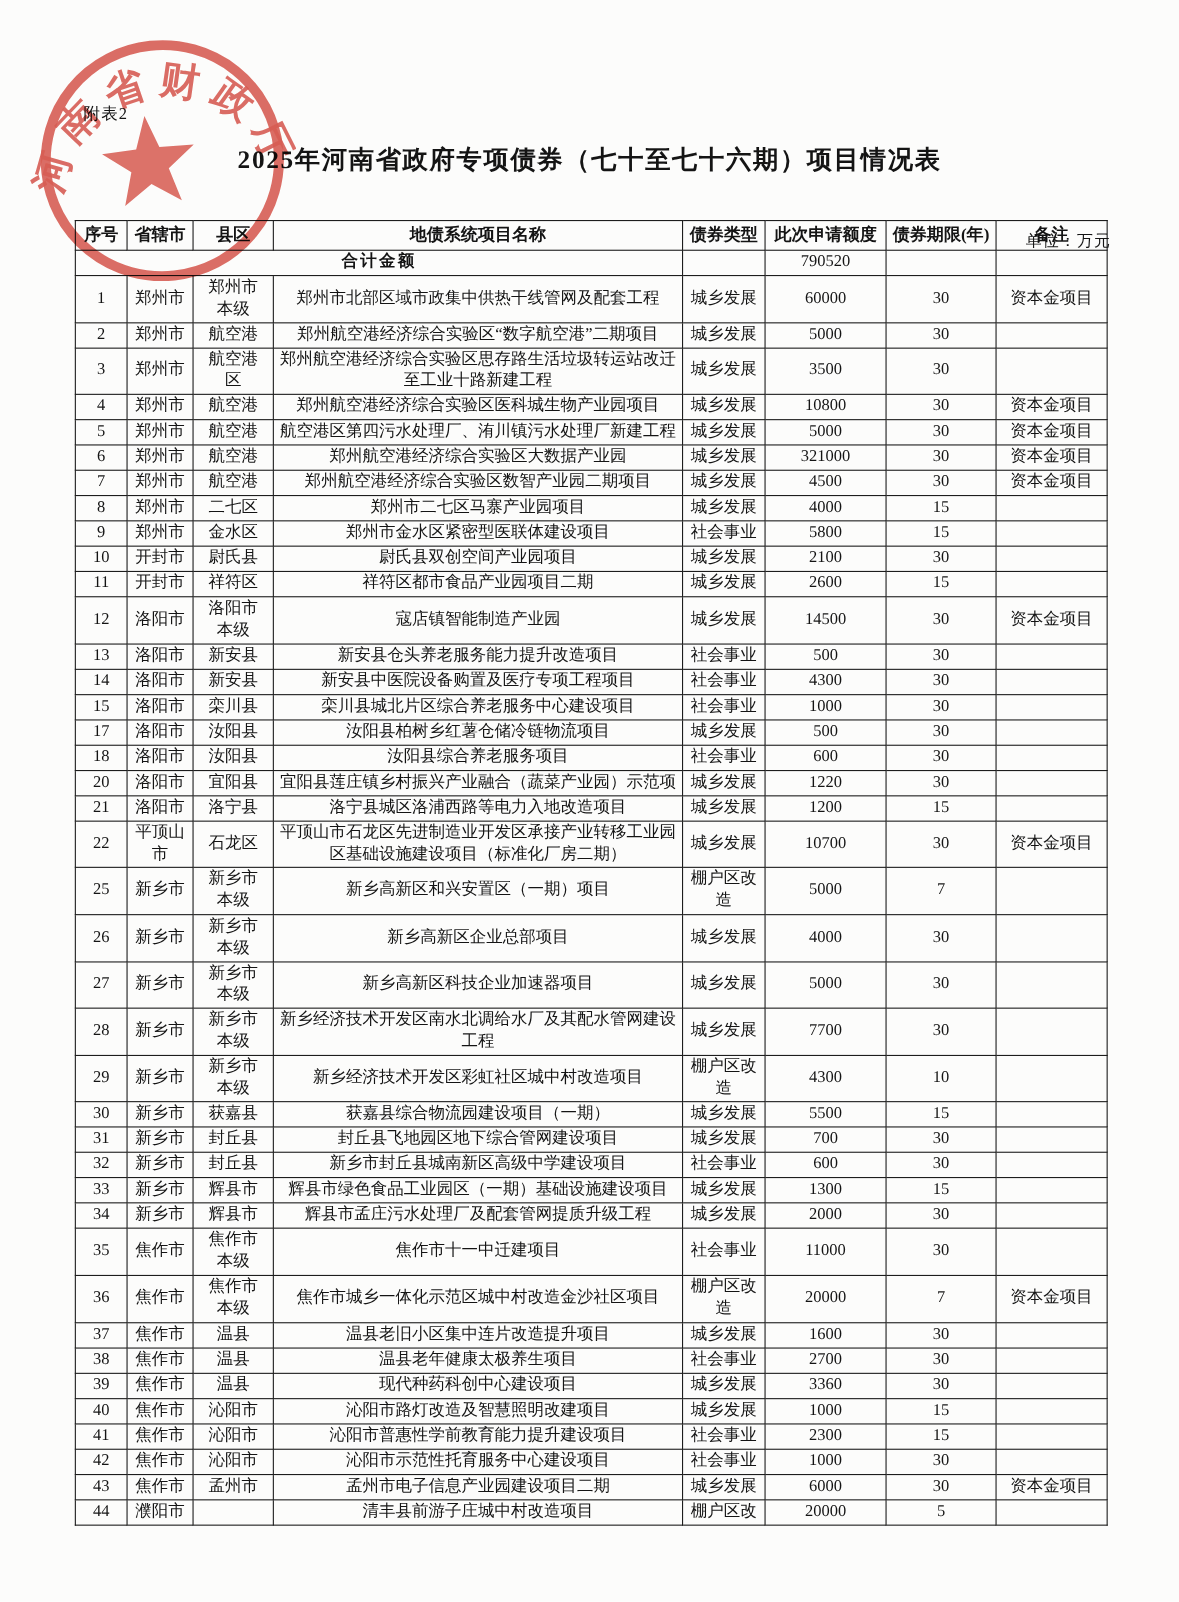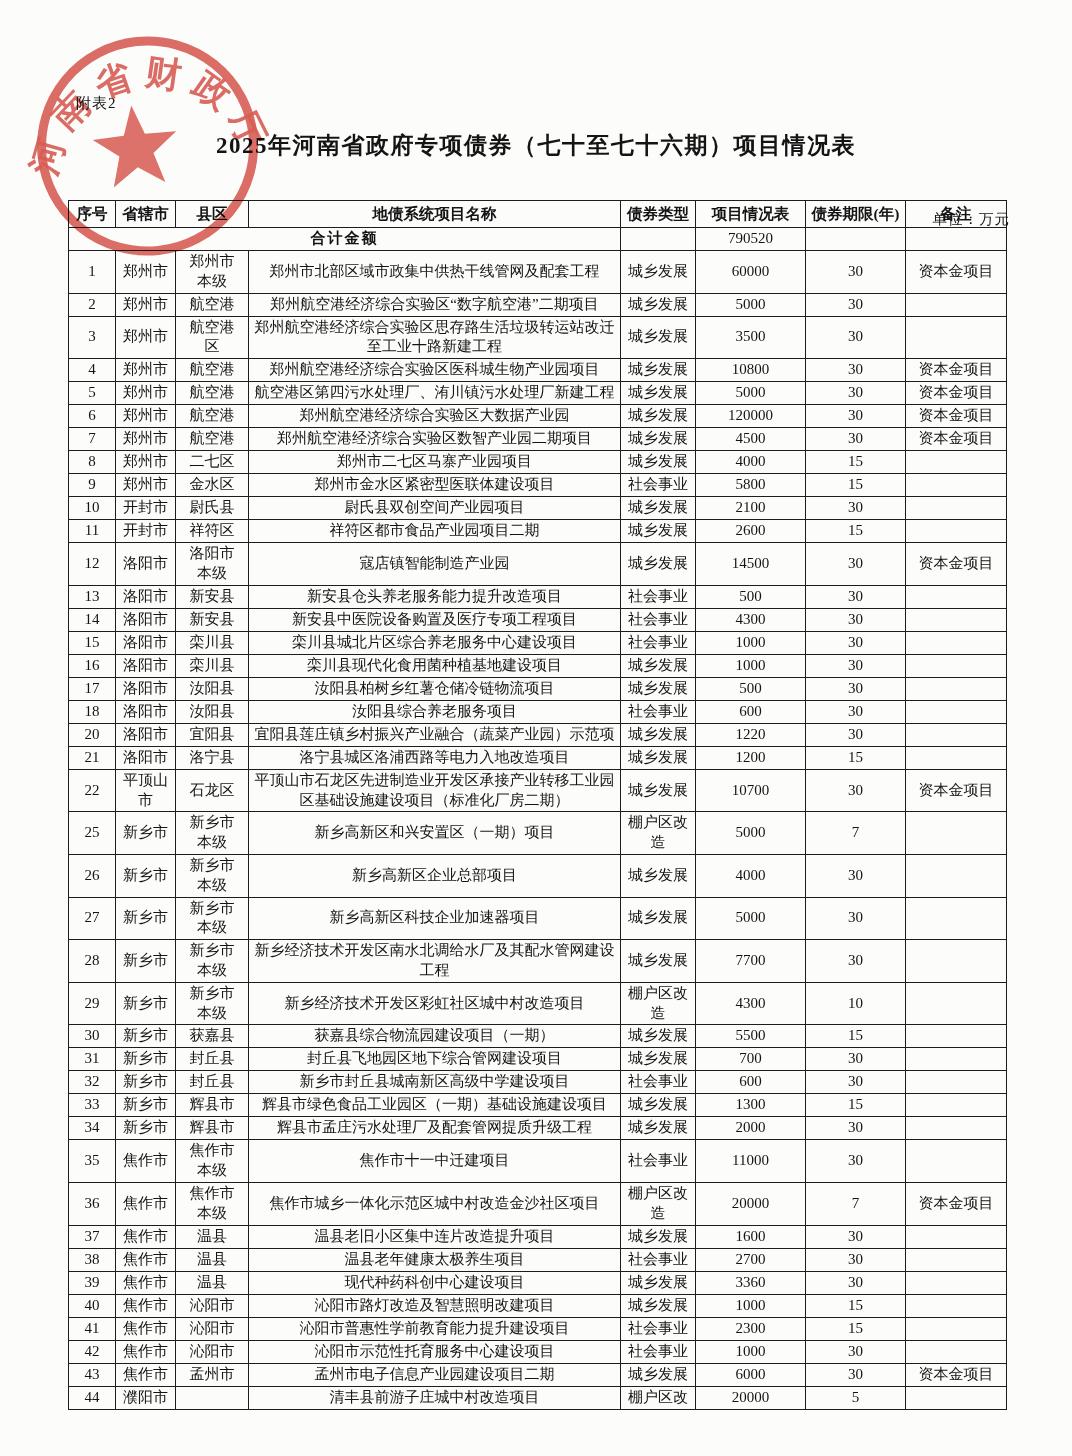--- a/index.html
+++ b/index.html
@@ -77,21 +77,21 @@
     <col style="width:100px">
       <col style="width:101px">
   </colgroup>
   <thead>
     <tr id="header-row">
         <th>序号</th>
         <th>省辖市</th>
         <th>县区</th>
         <th>地债系统项目名称</th>
         <th>债券类型</th>
-        <th>项目情况表</th>
+        <th>此次申请额度</th>
         <th>债券期限(年)</th>
         <th>备注</th>
       </tr>
   </thead>
   <tbody id="table-body">
       <tr>
         <td colspan="4" class="total-label">合计金额</td>
         <td></td>
         <td>790520</td>
         <td></td>
@@ -146,21 +146,21 @@
         <td>5000</td>
         <td>30</td>
         <td>资本金项目</td>
       </tr>
       <tr>
         <td>6</td>
         <td>郑州市</td>
         <td><span class="county-inner">航空港</span></td>
         <td>郑州航空港经济综合实验区大数据产业园</td>
         <td>城乡发展</td>
-        <td>120000</td>
+        <td>321000</td>
         <td>30</td>
         <td>资本金项目</td>
       </tr>
       <tr>
         <td>7</td>
         <td>郑州市</td>
         <td><span class="county-inner">航空港</span></td>
         <td>郑州航空港经济综合实验区数智产业园二期项目</td>
         <td>城乡发展</td>
         <td>4500</td>
@@ -236,30 +236,20 @@
         <td>4300</td>
         <td>30</td>
         <td></td>
       </tr>
       <tr>
         <td>15</td>
         <td>洛阳市</td>
         <td><span class="county-inner">栾川县</span></td>
         <td>栾川县城北片区综合养老服务中心建设项目</td>
         <td>社会事业</td>
-        <td>1000</td>
-        <td>30</td>
-        <td></td>
-      </tr>
-      <tr>
-        <td>16</td>
-        <td>洛阳市</td>
-        <td><span class="county-inner">栾川县</span></td>
-        <td>栾川县现代化食用菌种植基地建设项目</td>
-        <td>城乡发展</td>
         <td>1000</td>
         <td>30</td>
         <td></td>
       </tr>
       <tr>
         <td>17</td>
         <td>洛阳市</td>
         <td><span class="county-inner">汝阳县</span></td>
         <td>汝阳县柏树乡红薯仓储冷链物流项目</td>
         <td>城乡发展</td>

